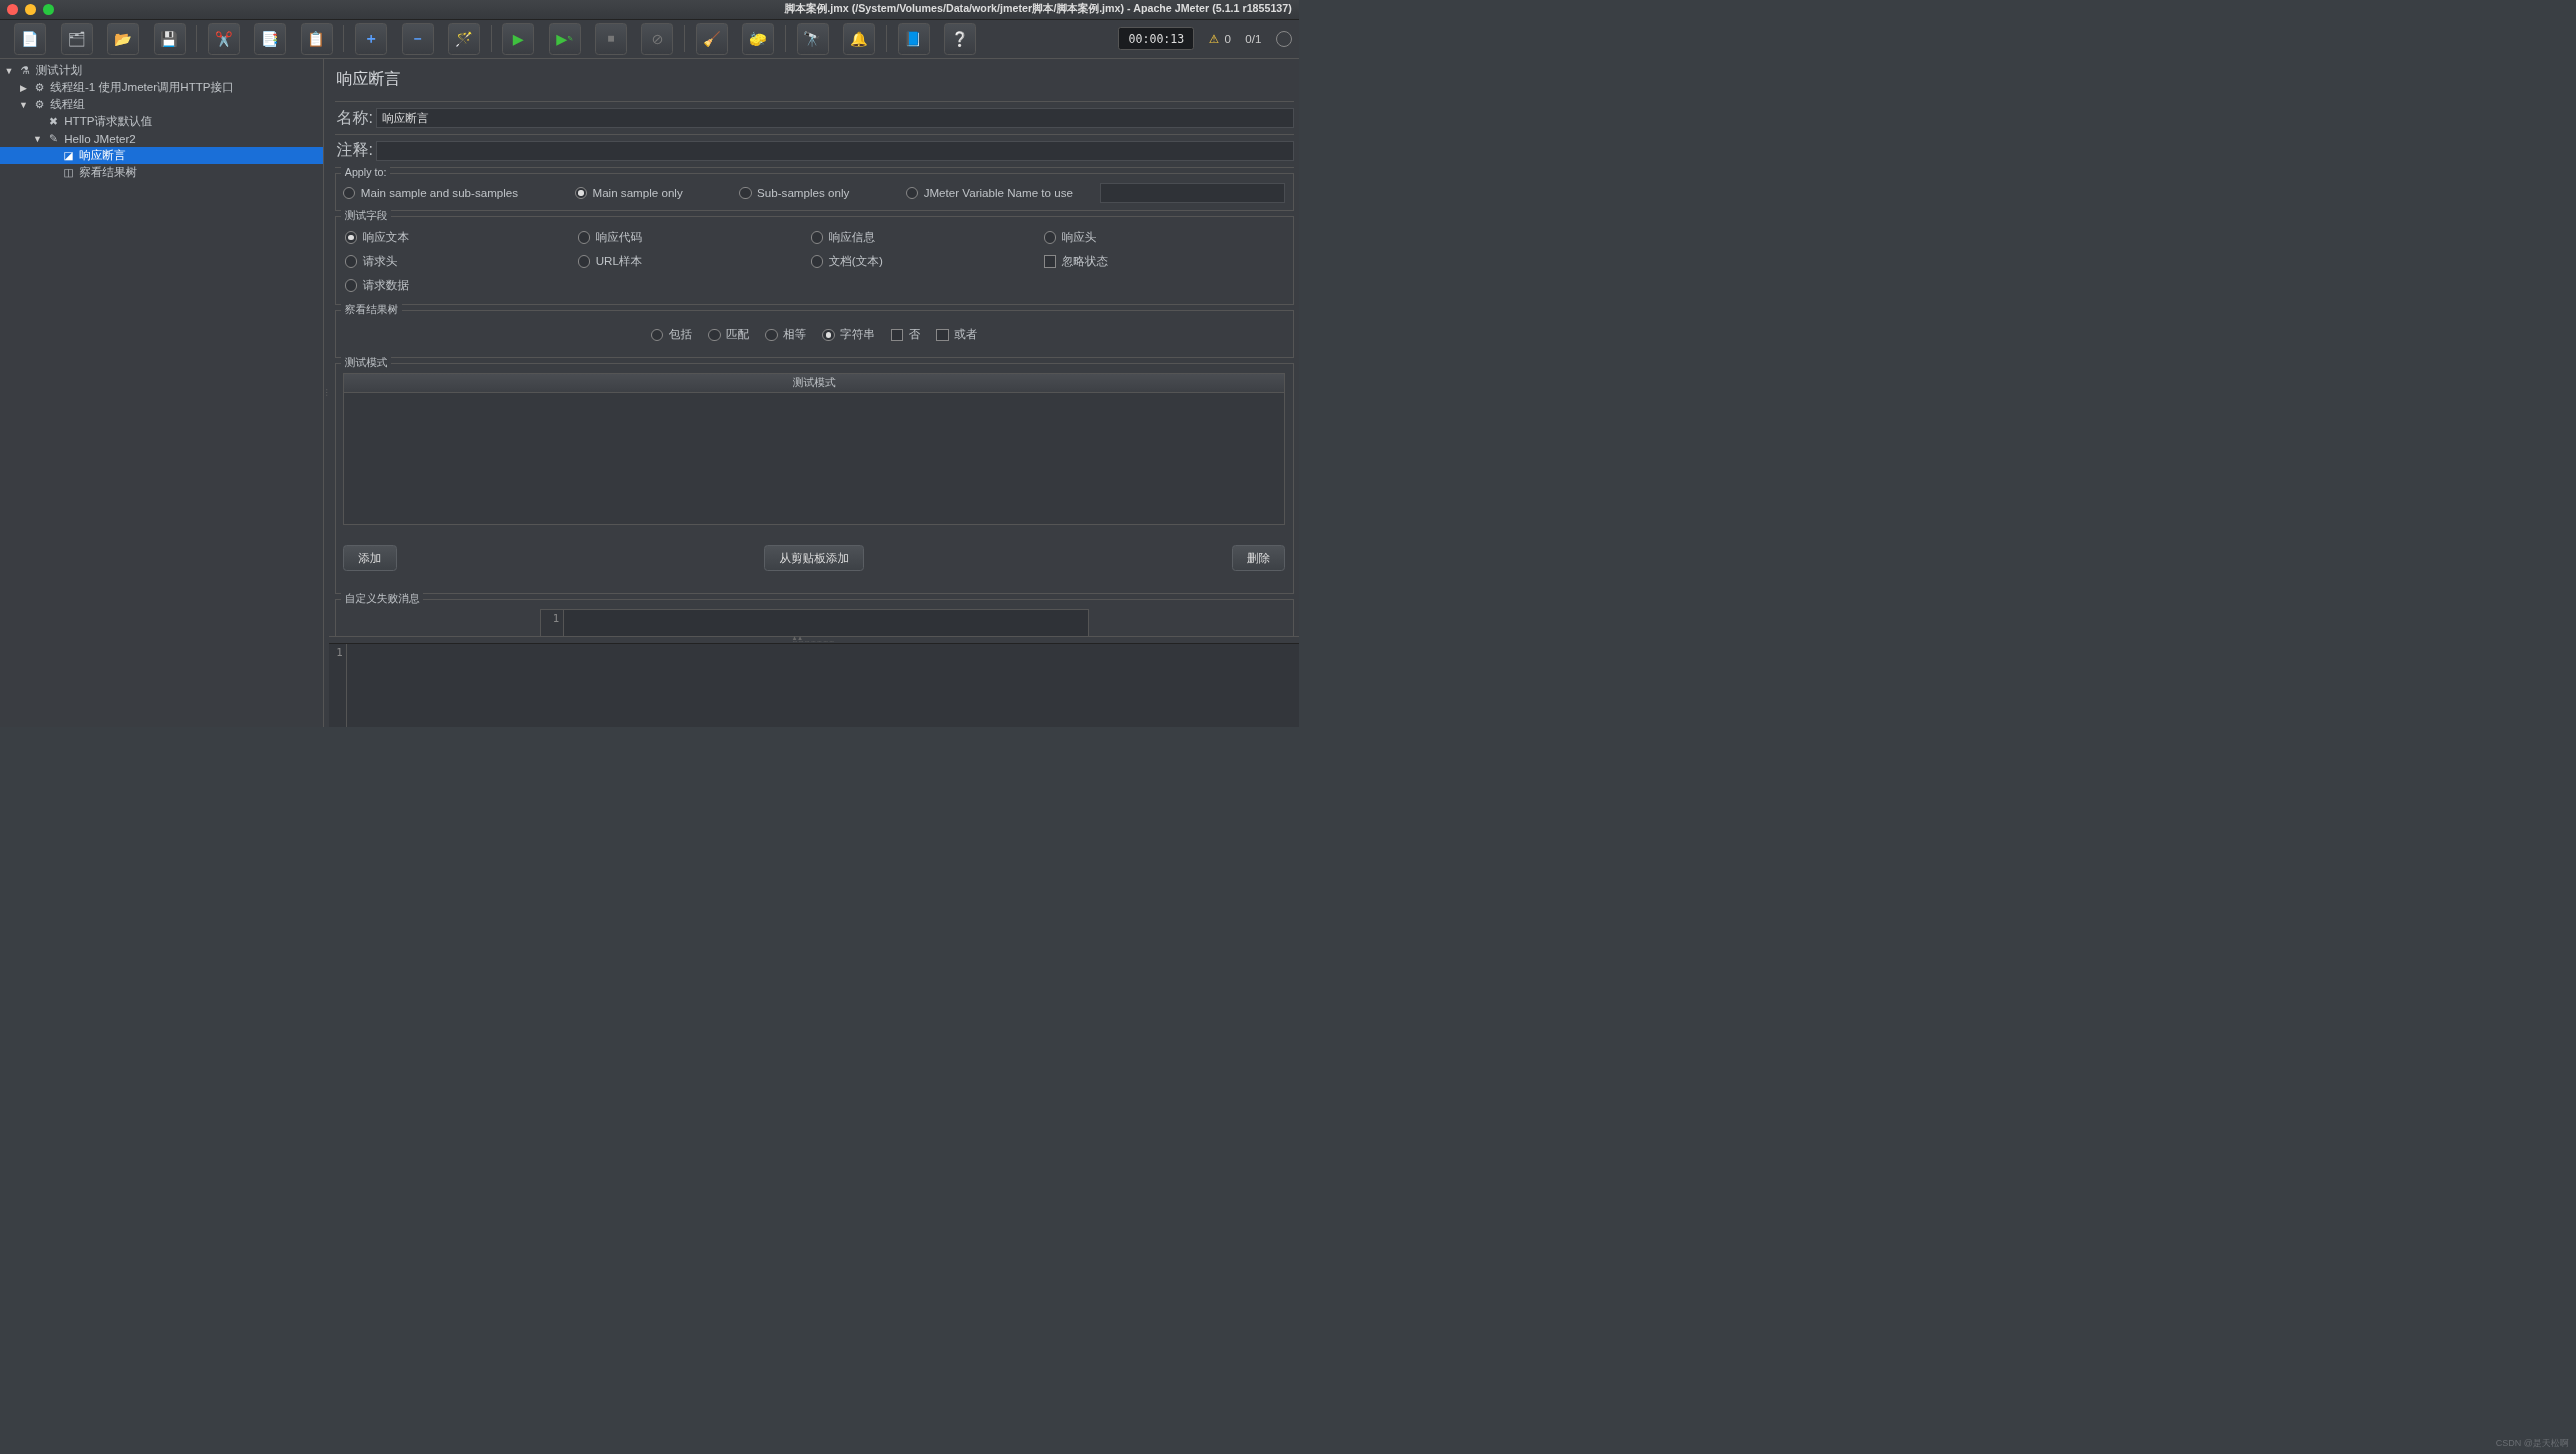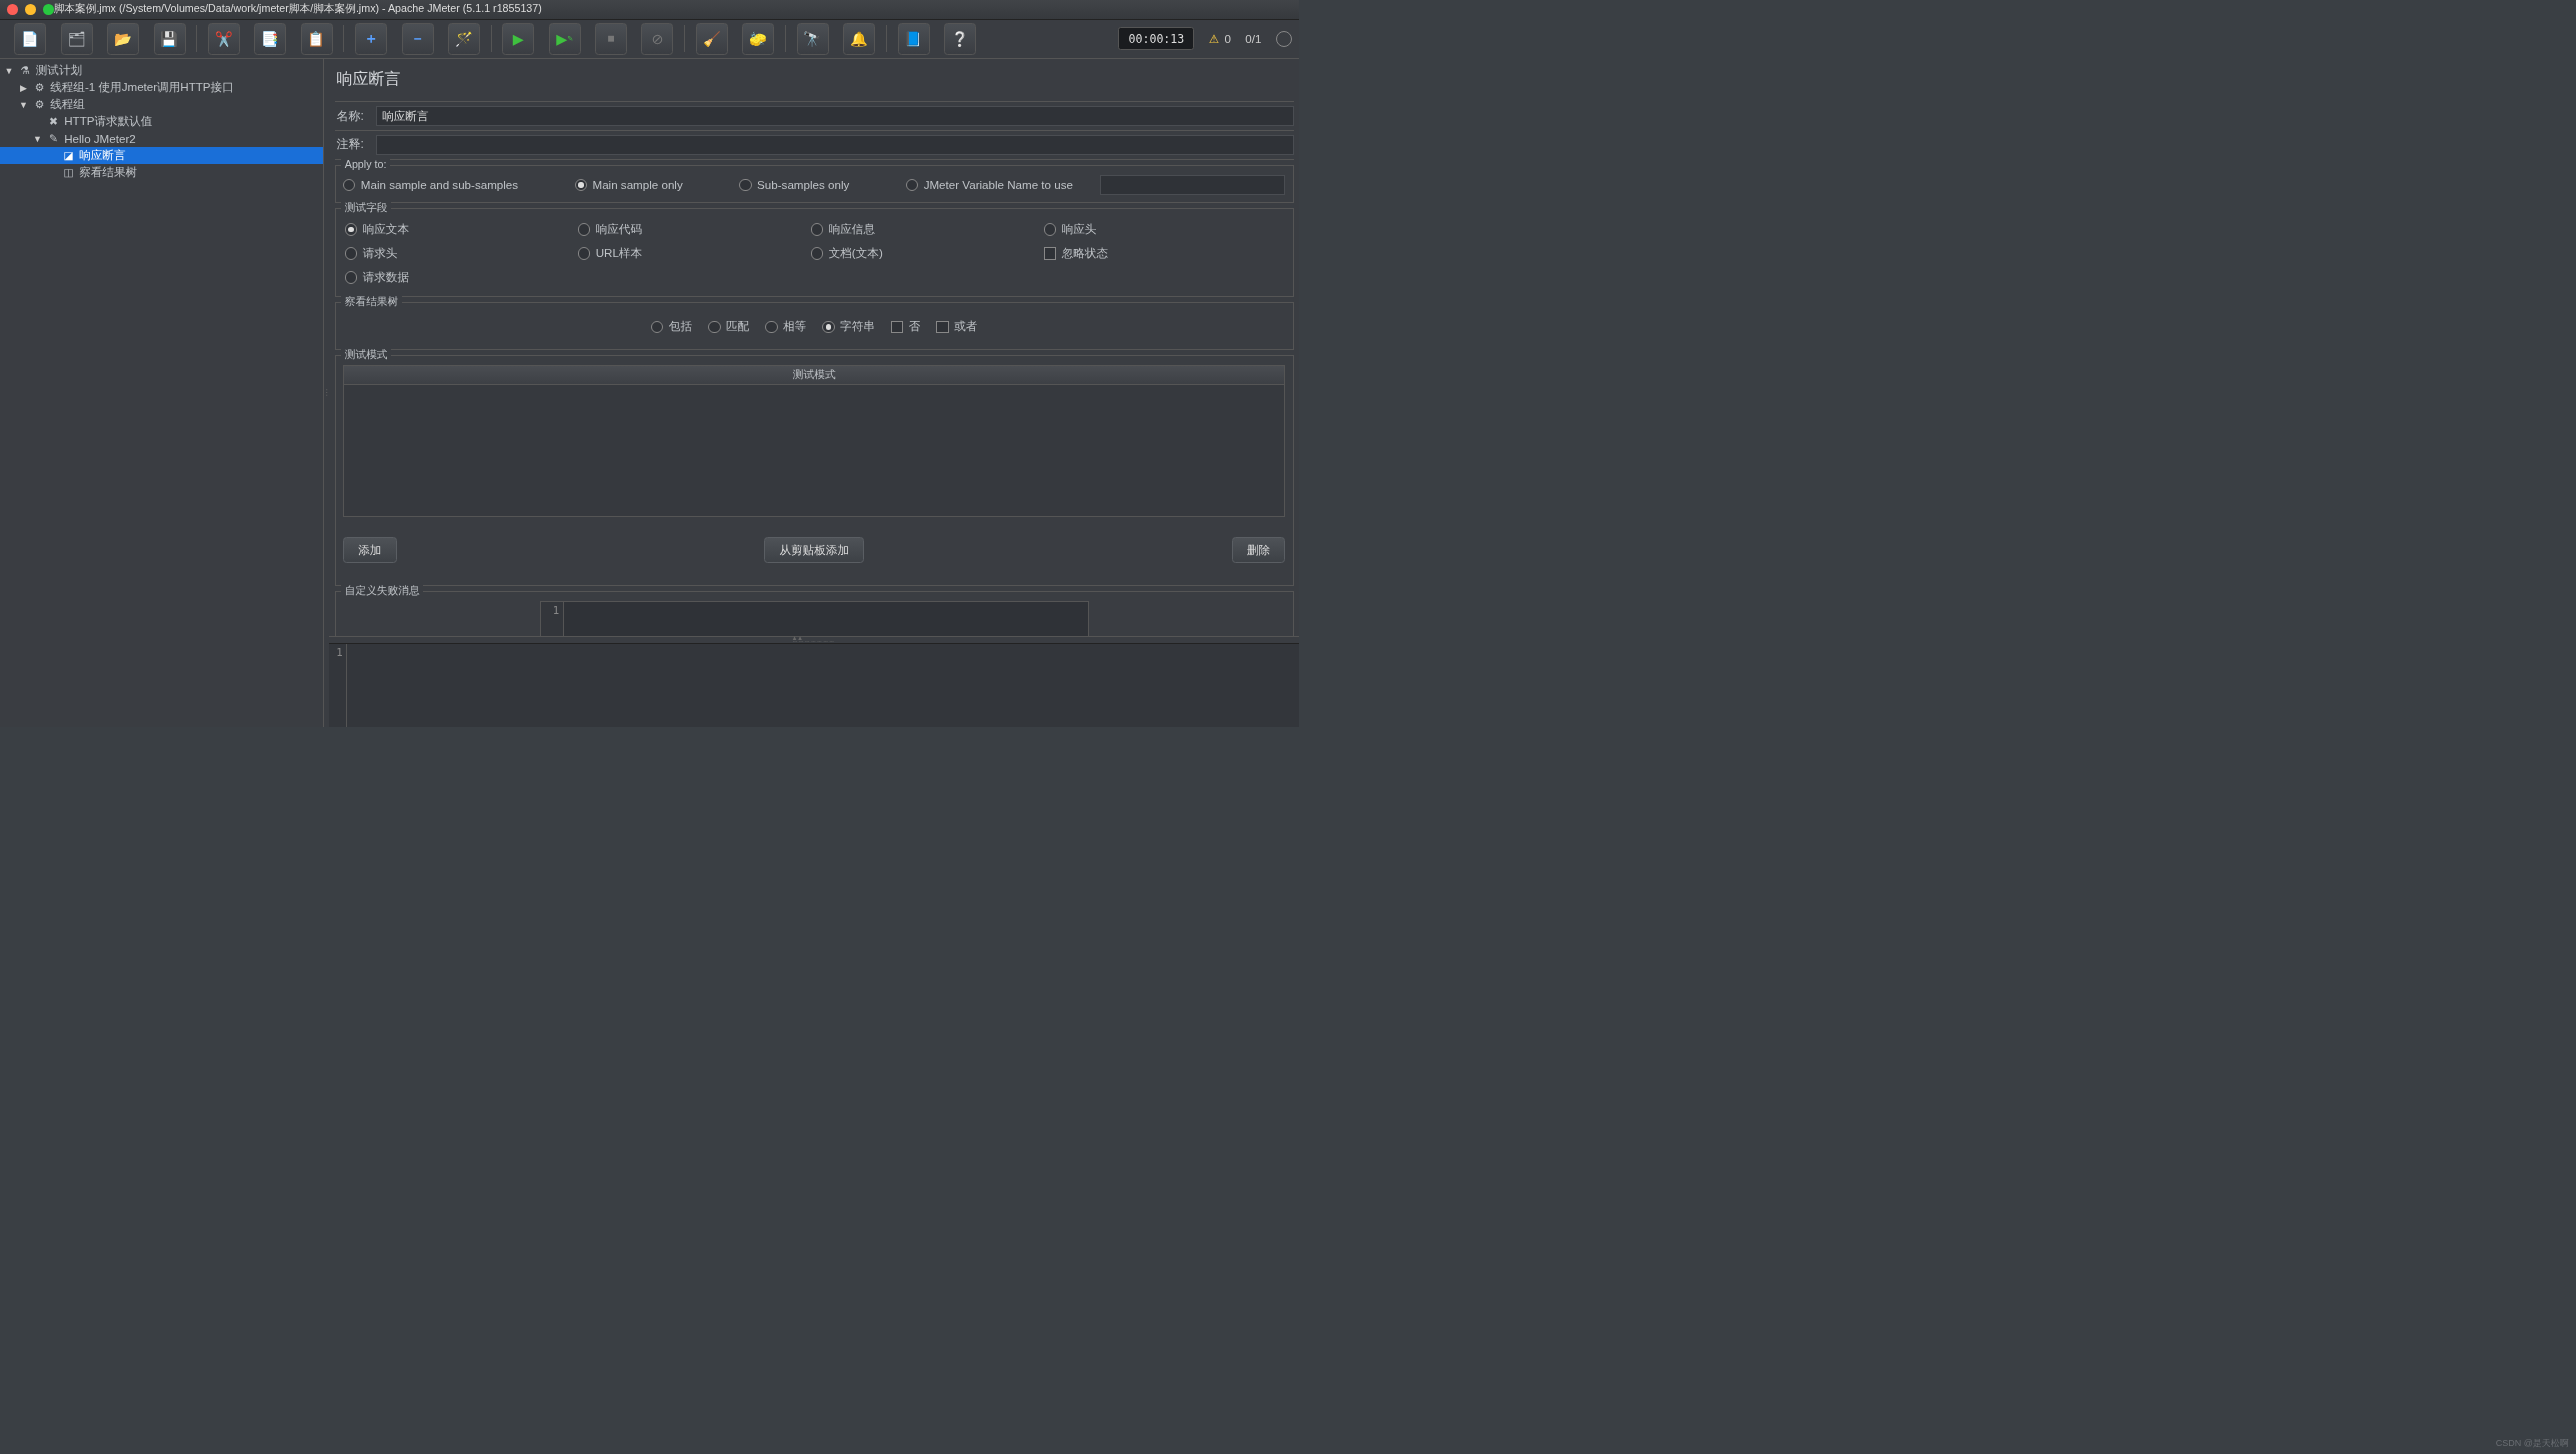--- a/index.html
+++ b/index.html
@@ -6,21 +6,21 @@
 body { background: #3a3f44; color: #bfc3c7; font-size: 11.6px; overflow: hidden; width: 1299px; height: 727px; }
 .window { display: flex; flex-direction: column; height: 100%; }
 
 
 .titlebar { height: 19.7px; background: linear-gradient(#414448, #36393d); display: flex; align-items: center; padding: 0 7.2px; border-bottom: 0.9px solid #222; }
 .traffic-lights { display: flex; gap: 7.2px; }
 .tl { width: 10.7px; height: 10.7px; border-radius: 50%; }
 .tl-red { background: #ff5f57; }
 .tl-yellow { background: #ffbd2e; }
 .tl-green { background: #28c840; }
-.title-text { flex: 1; text-align: left; font-size: 10.7px; font-weight: normal; color: #ddd; }
+.title-text { flex: 1; text-align: right; font-size: 10.7px; font-weight: bold; color: #ddd; }
 
 
 .toolbar { height: 39px; background: #3a3d42; border-bottom: 0.9px solid #555; display: flex; align-items: center; padding: 0 7.2px; gap: 0; }
 .tb-btn { width: 32px; height: 32px; margin: 0 7.2px; background: linear-gradient(#4b4f54, #3a3d42); border: 0.9px solid #555; border-radius: 3.6px; display: flex; align-items: center; justify-content: center; cursor: pointer; font-size: 14.3px; }
 .tb-sep { width: 0.9px; height: 27px; background: #555; margin: 0 3.6px; }
 .tb-spacer { flex: 1; }
 .tb-time { background: #1a1c1f; border: 0.9px solid #555; padding: 3.6px 9px; font-family: monospace; color: #ddd; border-radius: 2.7px; margin-right: 7.2px; }
 .tb-status { display: flex; align-items: center; gap: 5.4px; margin: 0 7.2px; color: #ccc; }
 .warn-icon { color: #f5c842; }
 .gear-c { width: 16px; height: 16px; border: 1.8px solid #888; border-radius: 50%; position: relative; margin-left: 7.2px; }
@@ -34,21 +34,21 @@
 .tree-icon { width: 14.3px; height: 14.3px; margin: 0 3.6px; display: inline-flex; align-items: center; justify-content: center; font-size: 10.7px; }
 .tree-label { font-size: 11.6px; }
 
 .splitter-v { width: 5.4px; background: #3a3d42; cursor: col-resize; display:flex; align-items:center; justify-content:center; color:#666; font-size:8px;}
 .right-col { flex: 1; display: flex; flex-direction: column; overflow: hidden; }
 
 
 .editor { flex: 1; overflow: auto; padding: 3.6px 5.4px 0 5.4px; background: #3a3d42; }
 .editor h2 { font-size: 16px; font-weight: normal; color: #d5d8dc; padding: 7.2px 0 10.7px 1.8px; }
 .form-row { display: flex; align-items: center; border-top: 0.9px solid #555; padding: 1.8px 0; }
-.form-row .lbl { width: 41px; padding: 3.6px 1.8px; font-size: 12px; }
+.form-row .lbl { width: 41px; padding: 3.6px 1.8px; font-size: 16px; }
 .form-input { flex: 1; background: #2f3237; border: 0.9px solid #4a4d52; padding: 2.7px 5.4px; color: #ddd; font-size: 11.6px; height: 19.7px; }
 
 .fieldset { border: 0.9px solid #555; margin-top: 5.4px; position: relative; padding: 9px 7.2px 7.2px 7.2px; }
 .fieldset .legend { position: absolute; top: -8px; left: 5.4px; background: #3a3d42; padding: 0 3.6px; font-size: 10.7px; }
 .radio-row { display: flex; align-items: center; gap: 22px; flex-wrap: wrap; }
 .radio, .check { display: flex; align-items: center; gap: 5.4px; cursor: pointer; }
 .radio-dot { width: 12.5px; height: 12.5px; border: 0.9px solid #888; border-radius: 50%; background: #2f3237; display: flex; align-items: center; justify-content: center; }
 .radio-dot.on::after { content: ''; width: 5.4px; height: 5.4px; border-radius: 50%; background: #ddd; }
 .check-box { width: 12.5px; height: 12.5px; border: 0.9px solid #888; background: #2f3237; }
 .var-input { flex: 1; background: #2f3237; border: 0.9px solid #4a4d52; height: 19.7px; margin-left: 5.4px; }

